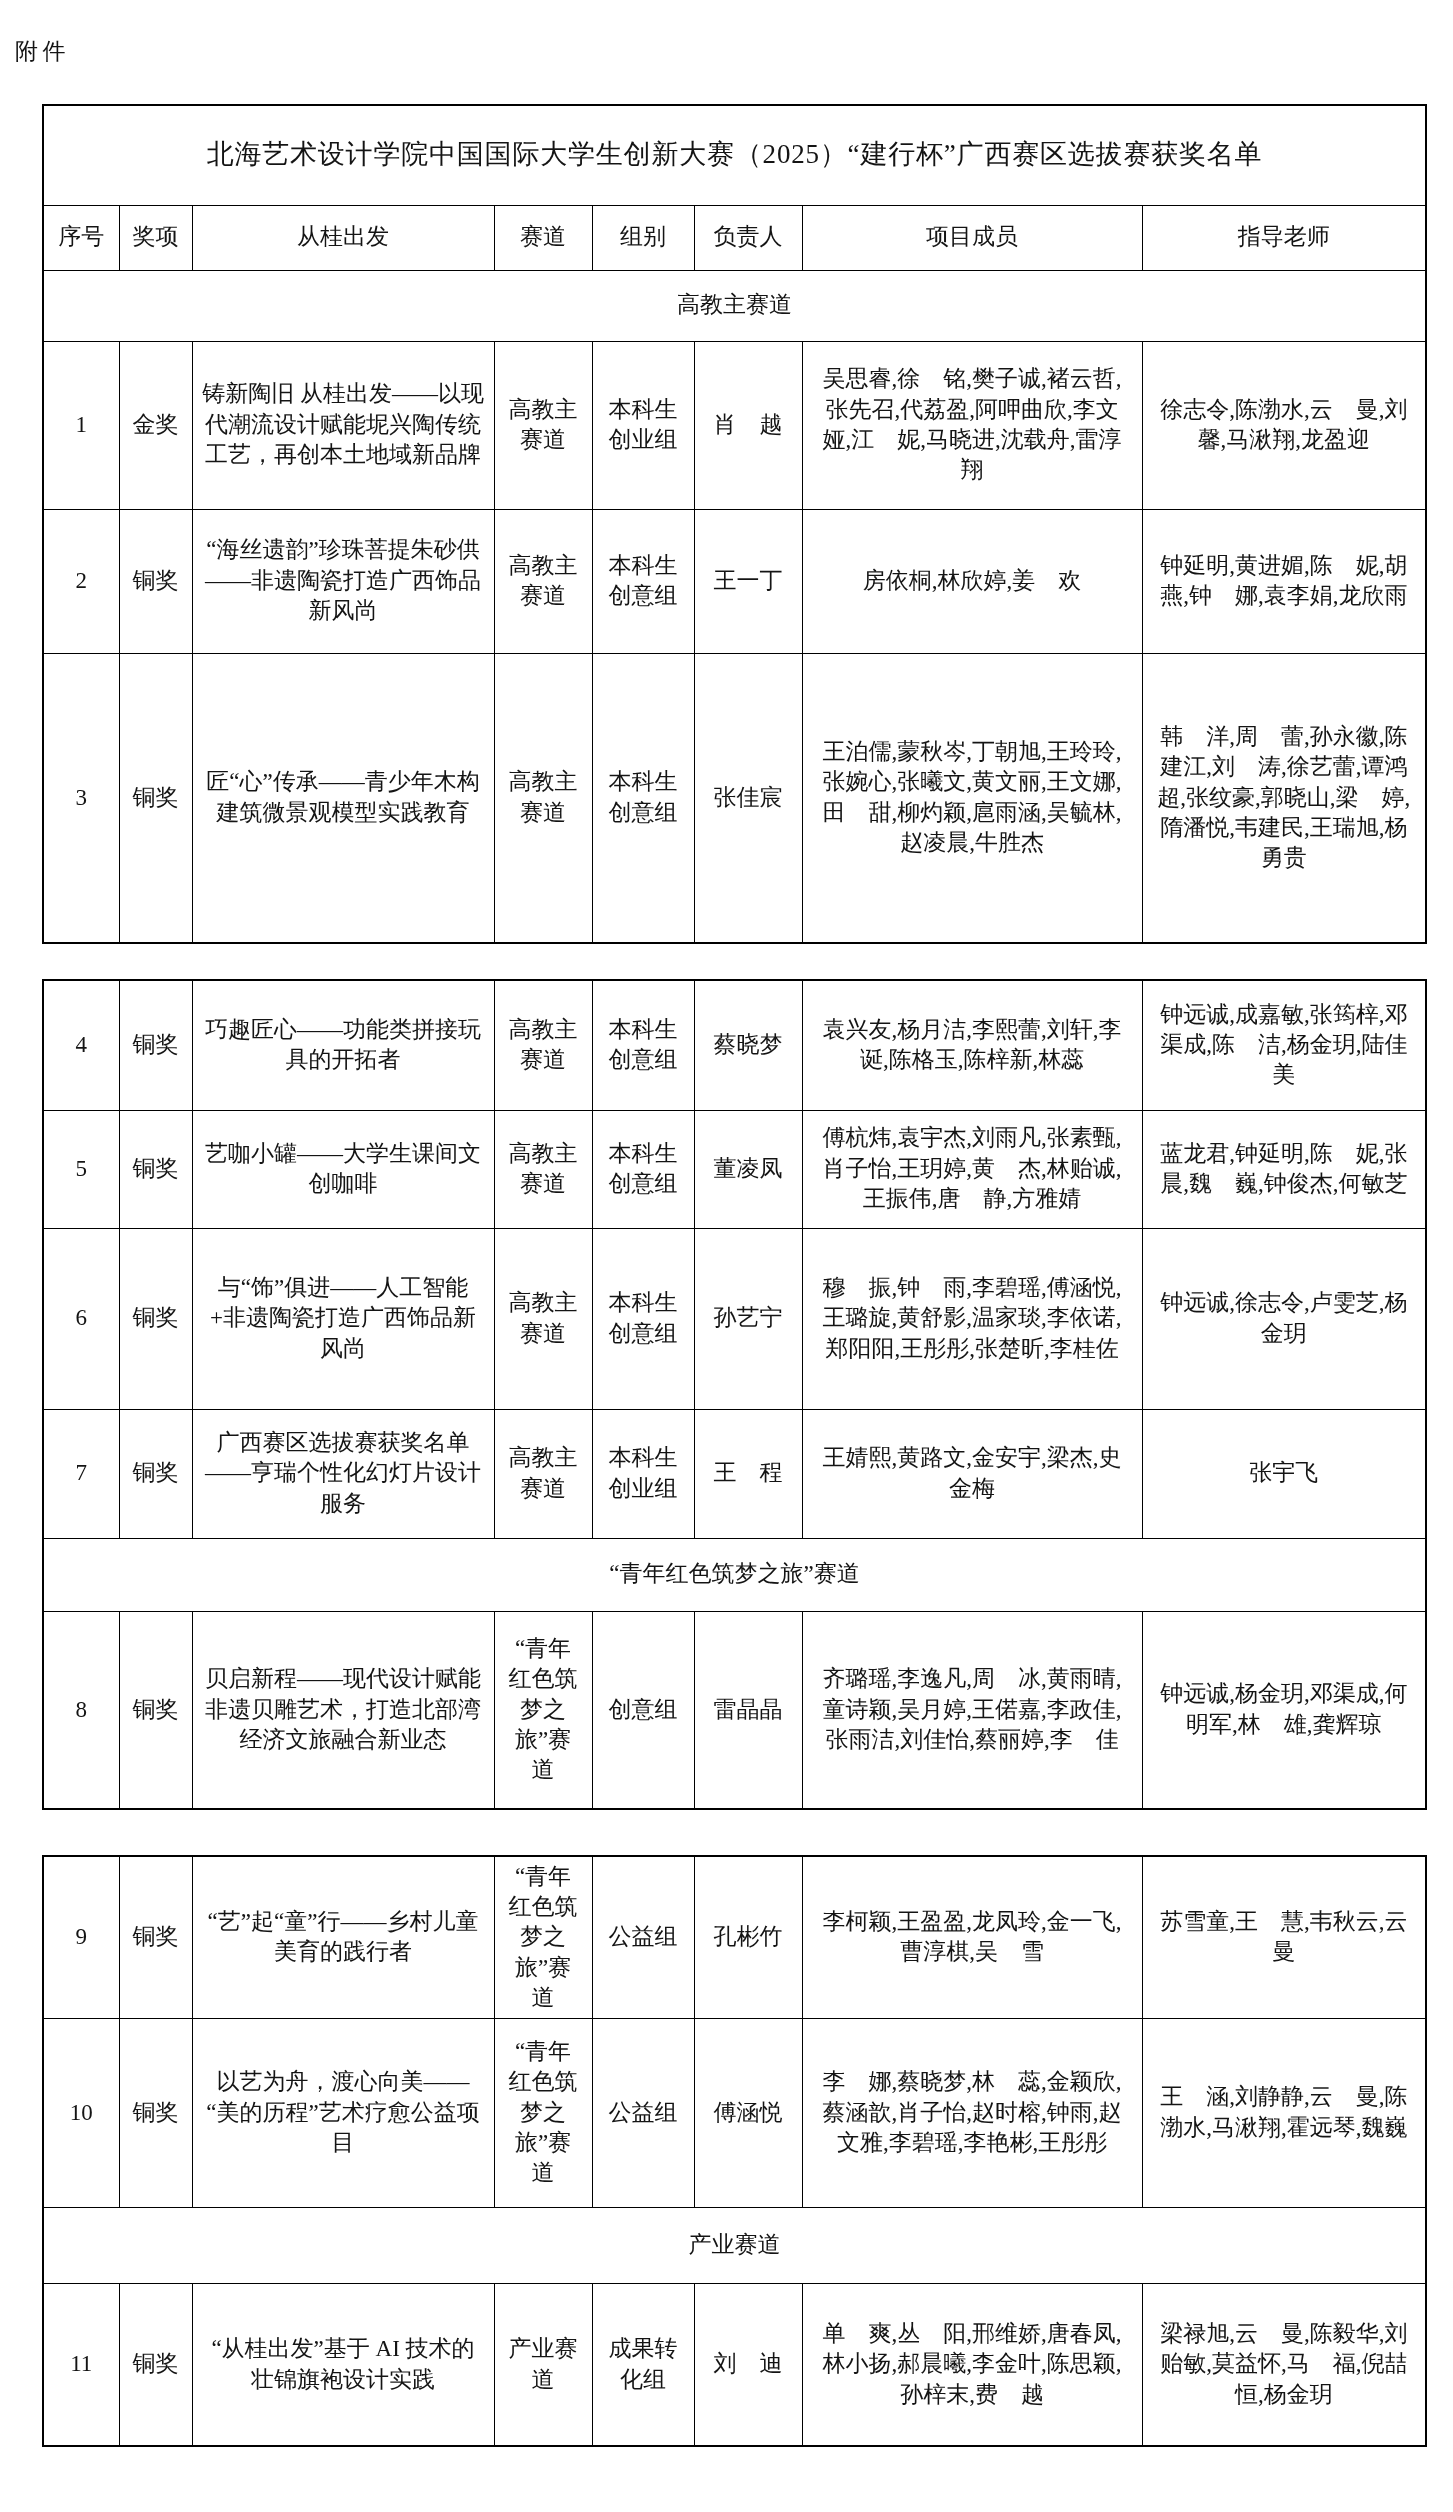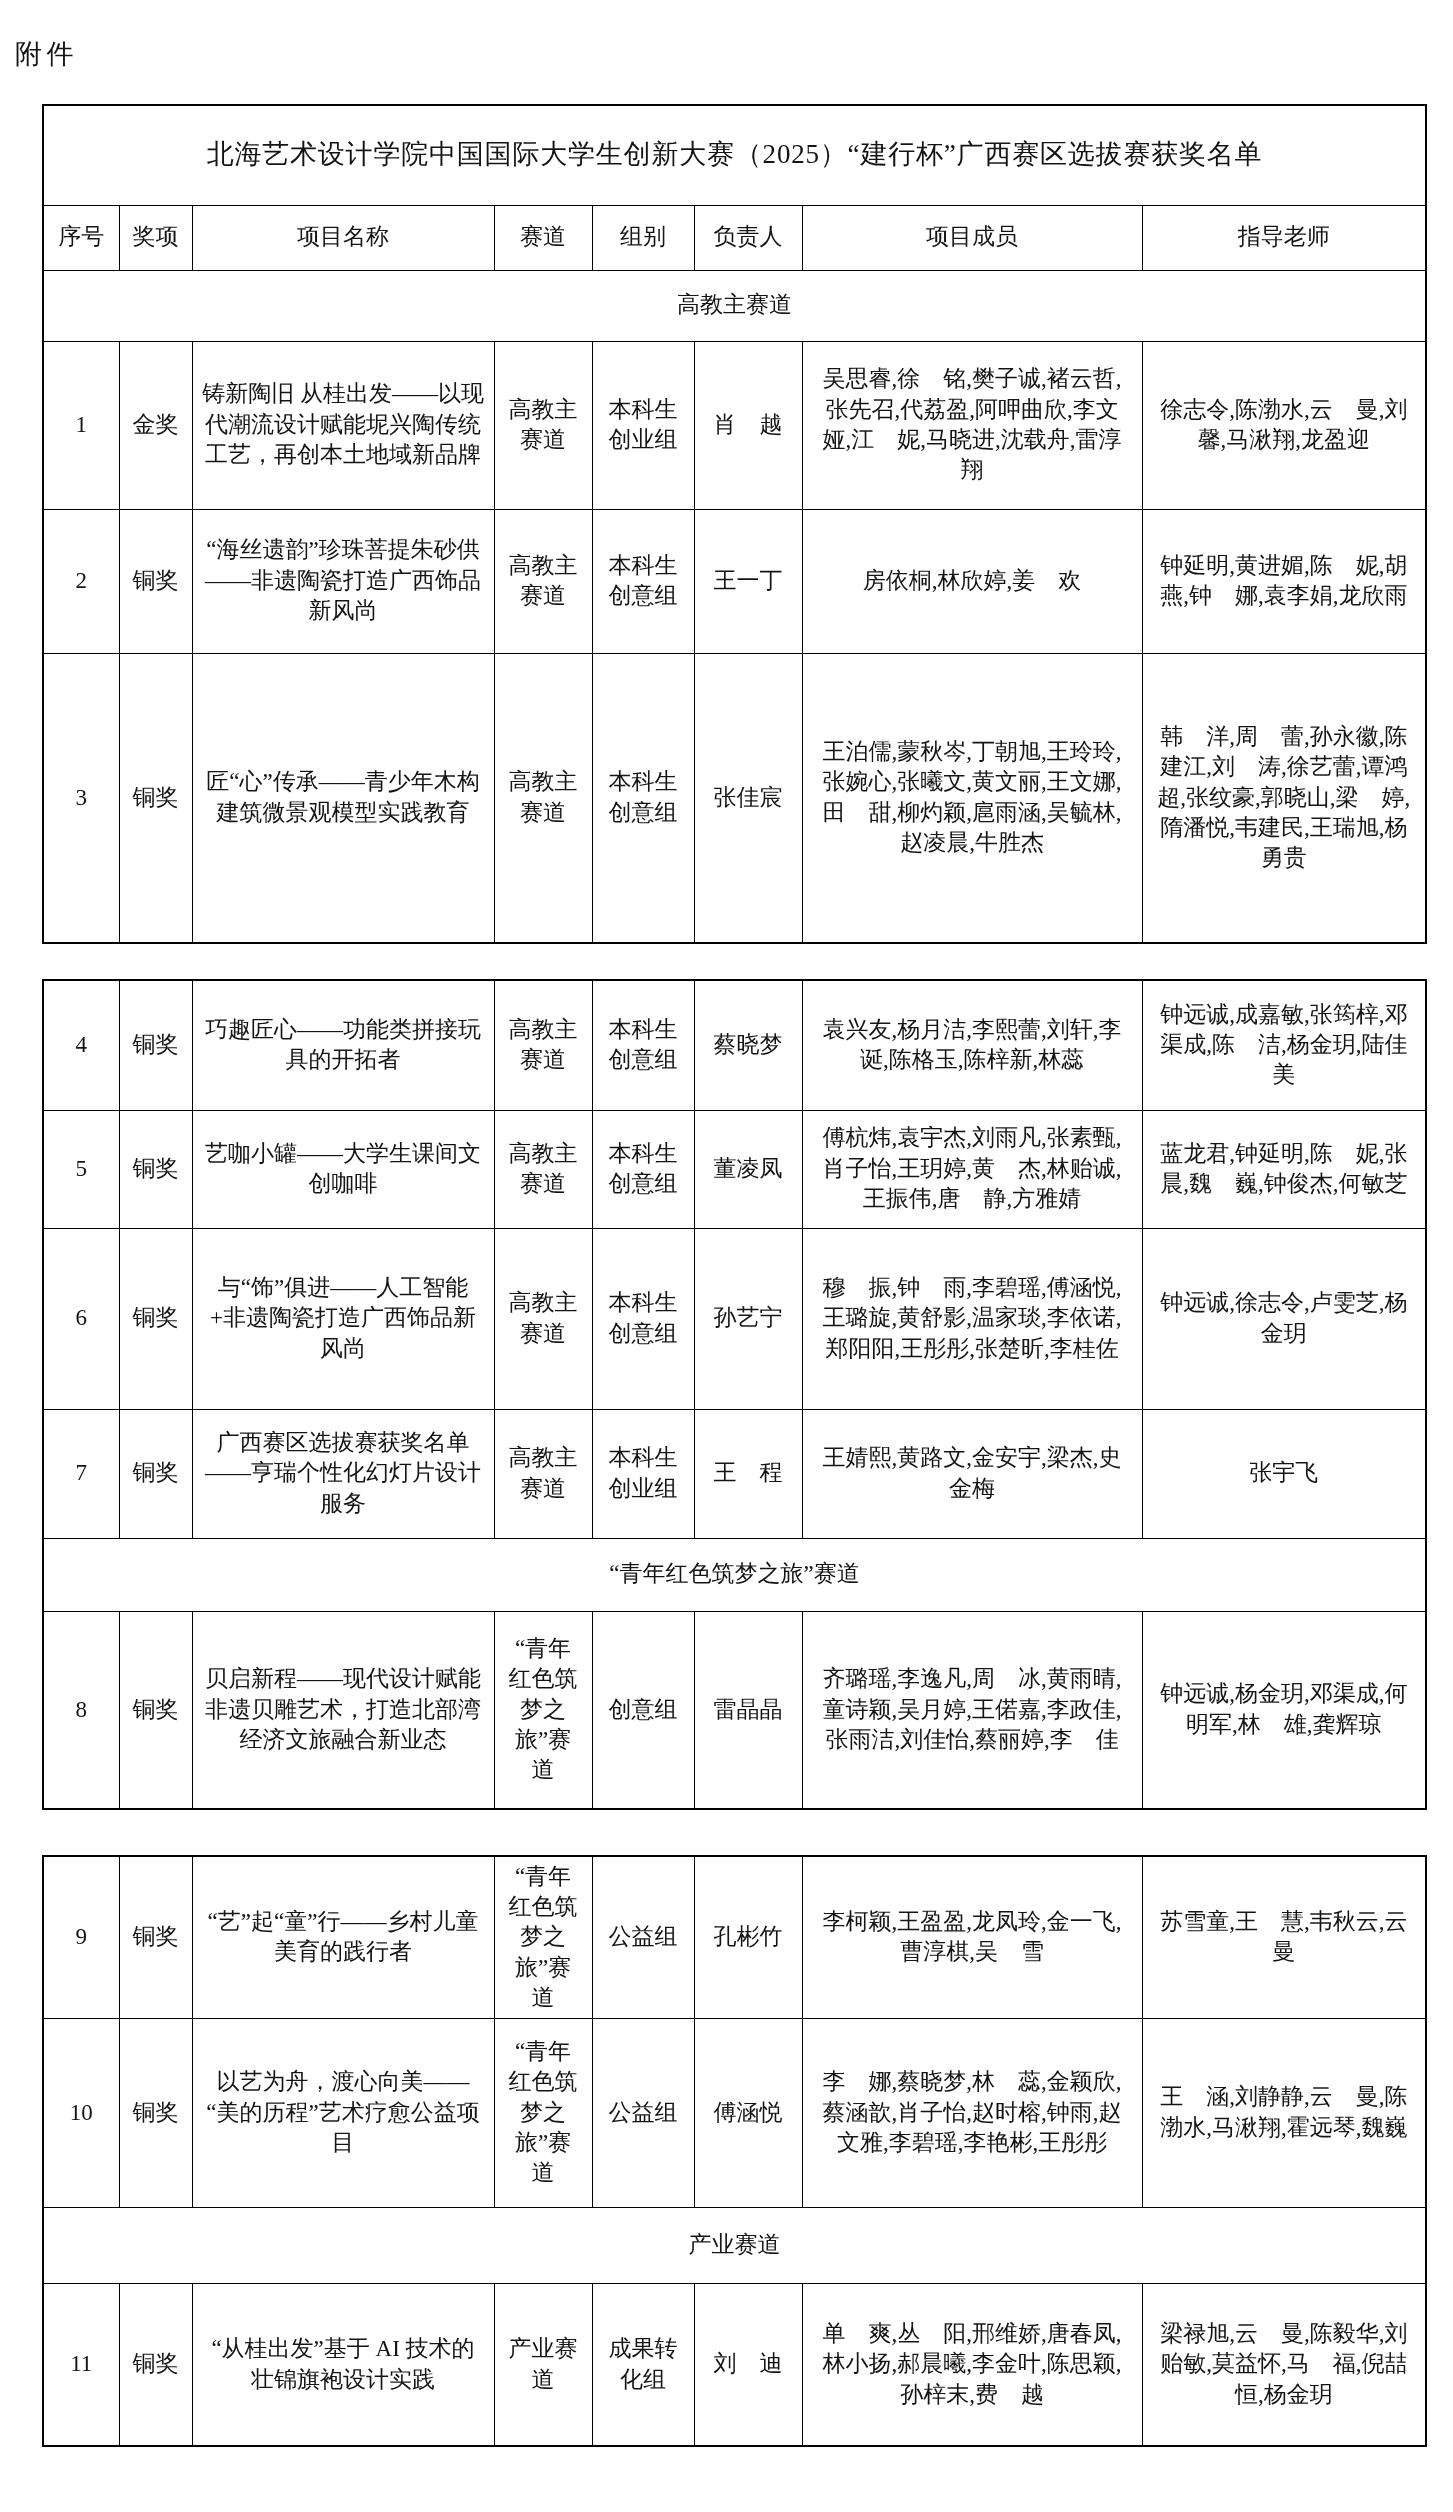--- a/index.html
+++ b/index.html
@@ -13,21 +13,21 @@
     position: relative;
     width: 1453px;
     height: 2512px;
     background: #ffffff;
     overflow: hidden;
   }
   .attachment {
     position: absolute;
     left: 15px;
     top: 36px;
-    font-size: 27px;
+    font-size: 23px;
     letter-spacing: 4.5px;
     color: #151515;
   }
   .tbl {
     border-collapse: collapse;
     table-layout: fixed;
     width: 1384px;
     margin-left: 42px;
     background: #fff;
   }
@@ -89,21 +89,21 @@
         <col style="width:340px">
         <col style="width:284px">
     </colgroup>
     <tbody>
         <tr class="title-row h-title">
       <td colspan="8">北海艺术设计学院中国国际大学生创新大赛（2025）“建行杯”广西赛区选拔赛获奖名单</td>
     </tr>
     <tr class="h-header">
       <td>序号</td>
       <td>奖项</td>
-      <td>项目名称</td>
+      <td>从桂出发</td>
       <td>赛道</td>
       <td>组别</td>
       <td>负责人</td>
       <td>项目成员</td>
       <td>指导老师</td>
     </tr>
     <tr class="h-s1">
       <td colspan="8" class="section-td">高教主赛道</td>
     </tr>
     <tr class="h-r1">

